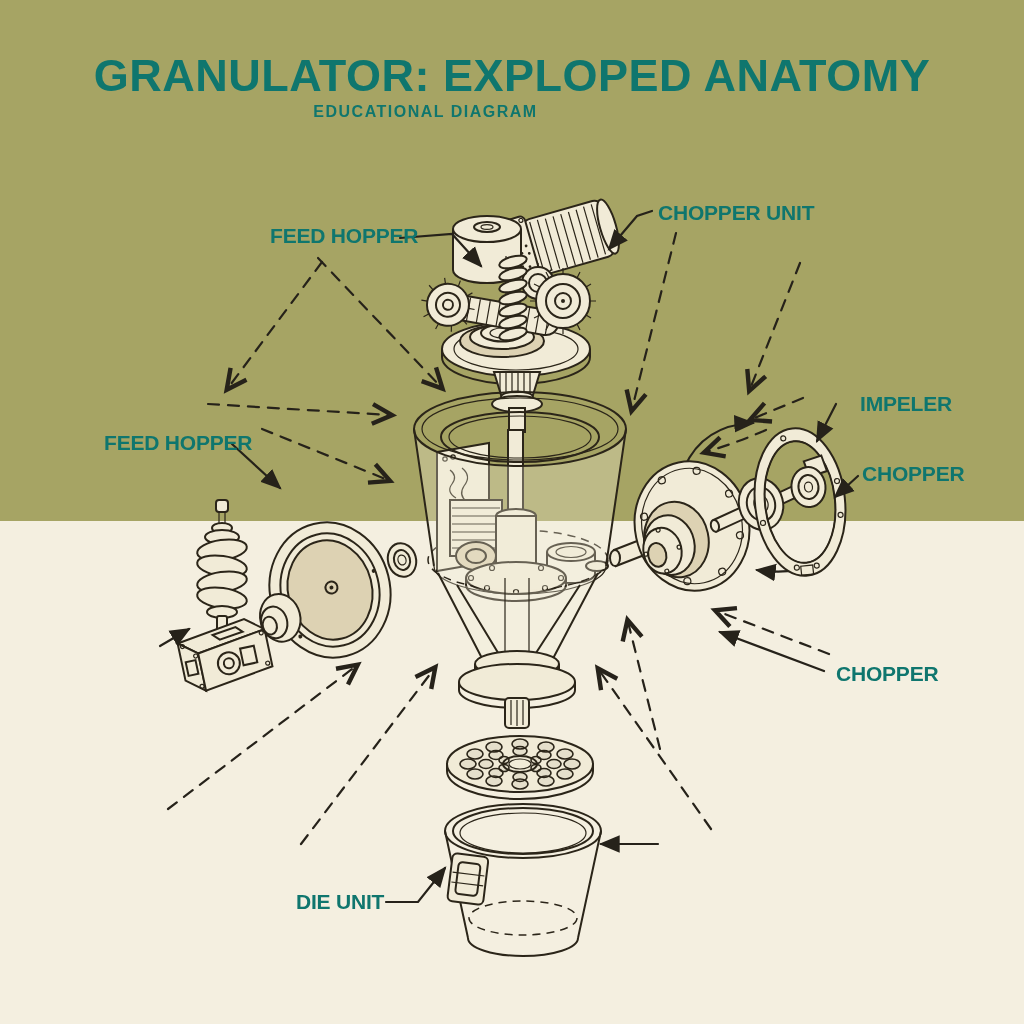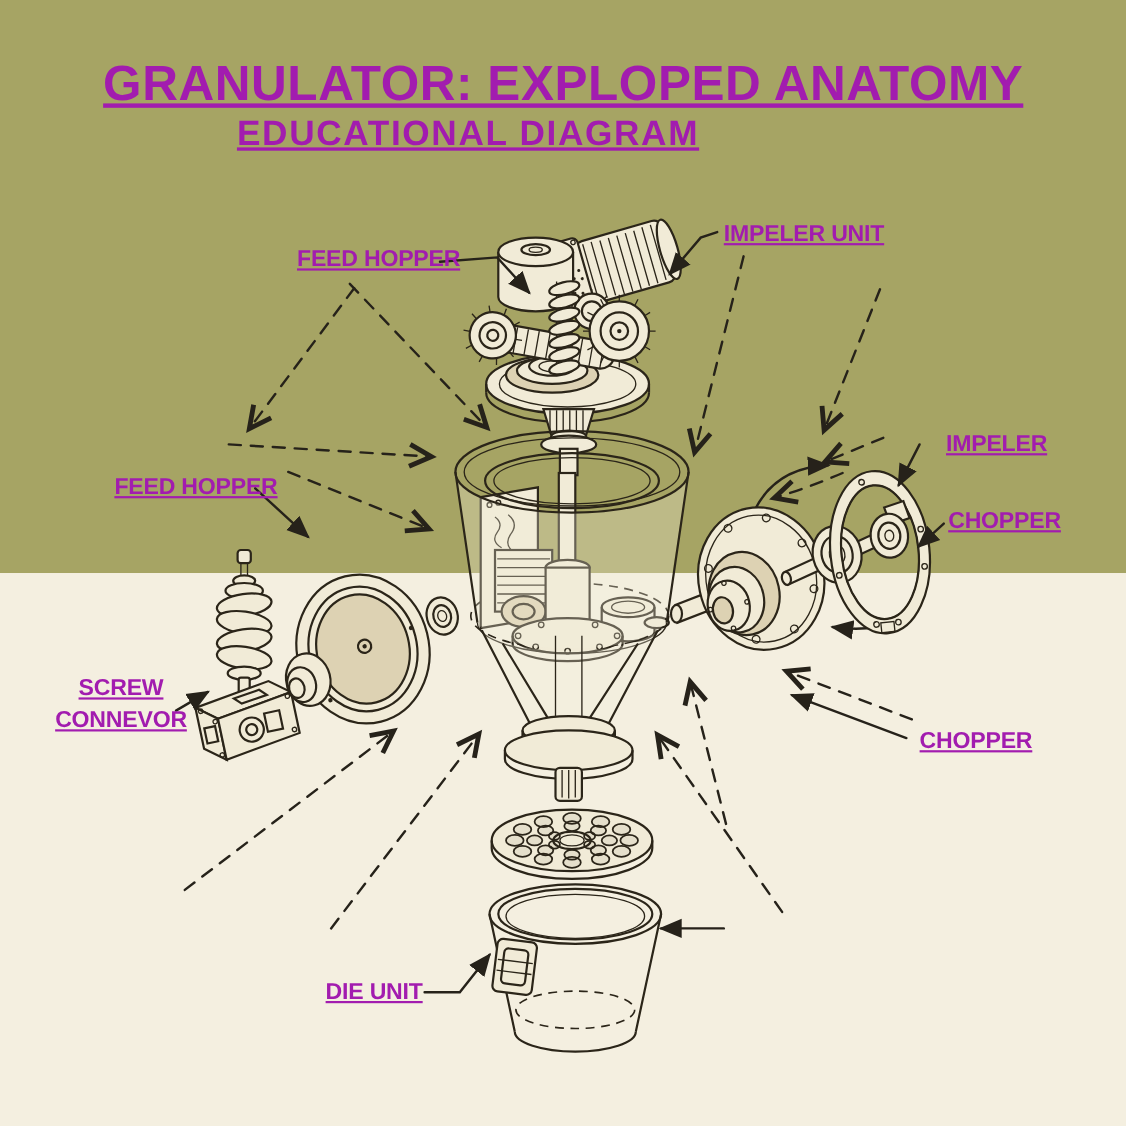--- a/index.html
+++ b/index.html
@@ -11,23 +11,23 @@
   .fl{fill:#f1ebd7;stroke:#2b2519;stroke-width:2;}
   .sh{fill:#ddd2b3;stroke:#2b2519;stroke-width:2;}
   .ln{fill:none;stroke:#2b2519;stroke-width:2;}
   .lnt{fill:none;stroke:#2b2519;stroke-width:1.2;}
   .glass{fill:rgba(243,238,220,0.30);stroke:none;}
   .hole{fill:rgba(43,37,25,0.06);stroke:#2b2519;stroke-width:1.6;}
   .dot{fill:#2b2519;stroke:none;}
   .lead{fill:none;stroke:#26221a;stroke-width:2.2;stroke-linecap:round;}
   .dash{fill:none;stroke:#26221a;stroke-width:2.2;stroke-dasharray:11 9;stroke-linecap:round;}
   .dashf{fill:none;stroke:#2b2519;stroke-width:1.5;stroke-dasharray:8 6;}
-  .txt{position:absolute;color:#a21caf;white-space:nowrap;z-index:5;text-decoration:underline;}
+  .txt{position:absolute;color:#0f766e;white-space:nowrap;z-index:5;}
   .title{width:1024px;text-align:center;top:50px;left:0;font-size:45px;font-weight:800;letter-spacing:.5px;}
-  .subtitle{width:851px;text-align:center;top:103px;left:0;font-size:32px;font-weight:600;letter-spacing:1.5px;}
+  .subtitle{width:851px;text-align:center;top:103px;left:0;font-size:16px;font-weight:600;letter-spacing:1.5px;}
   .label{font-size:21px;font-weight:600;letter-spacing:-.2px;}
   .label-2line{text-align:center;line-height:29px;}
 </style>
 </head>
 <body>
 
 <div class="stage">
   <div class="bg-top"></div>
   <div class="bg-bottom"></div>
 
@@ -364,23 +364,19 @@
       <path class="lead" d="M824,671 L720,632" marker-end="url(#mA)"></path>
       <path class="lead" d="M658,844 L601,844" marker-end="url(#mA)"></path>
       <path class="lead" d="M386,902 L418,902 L445,868" marker-end="url(#mA)"></path>
     </g>
   </svg>
 
   <div class="txt title">GRANULATOR: EXPLOPED ANATOMY</div>
   <div class="txt subtitle">EDUCATIONAL DIAGRAM</div>
 
   <div class="txt label" style="left:270px;top:224px;">FEED HOPPER</div>
-  <div class="txt label" style="left:658px;top:201px;">IMPELER UNIT</div>
+  <div class="txt label" style="left:658px;top:201px;">CHOPPER UNIT</div>
   <div class="txt label" style="left:860px;top:392px;">IMPELER</div>
   <div class="txt label" style="left:862px;top:462px;">CHOPPER</div>
   <div class="txt label" style="left:104px;top:431px;">FEED HOPPER</div>
-  <div class="txt label label-2line" style="left:40px;top:611px;width:140px;">
-    <div>SCREW</div>
-    <div>CONNEVOR</div>
-  </div>
   <div class="txt label" style="left:836px;top:662px;">CHOPPER</div>
   <div class="txt label" style="left:296px;top:890px;">DIE UNIT</div>
 </div>
 
 </body></html>

